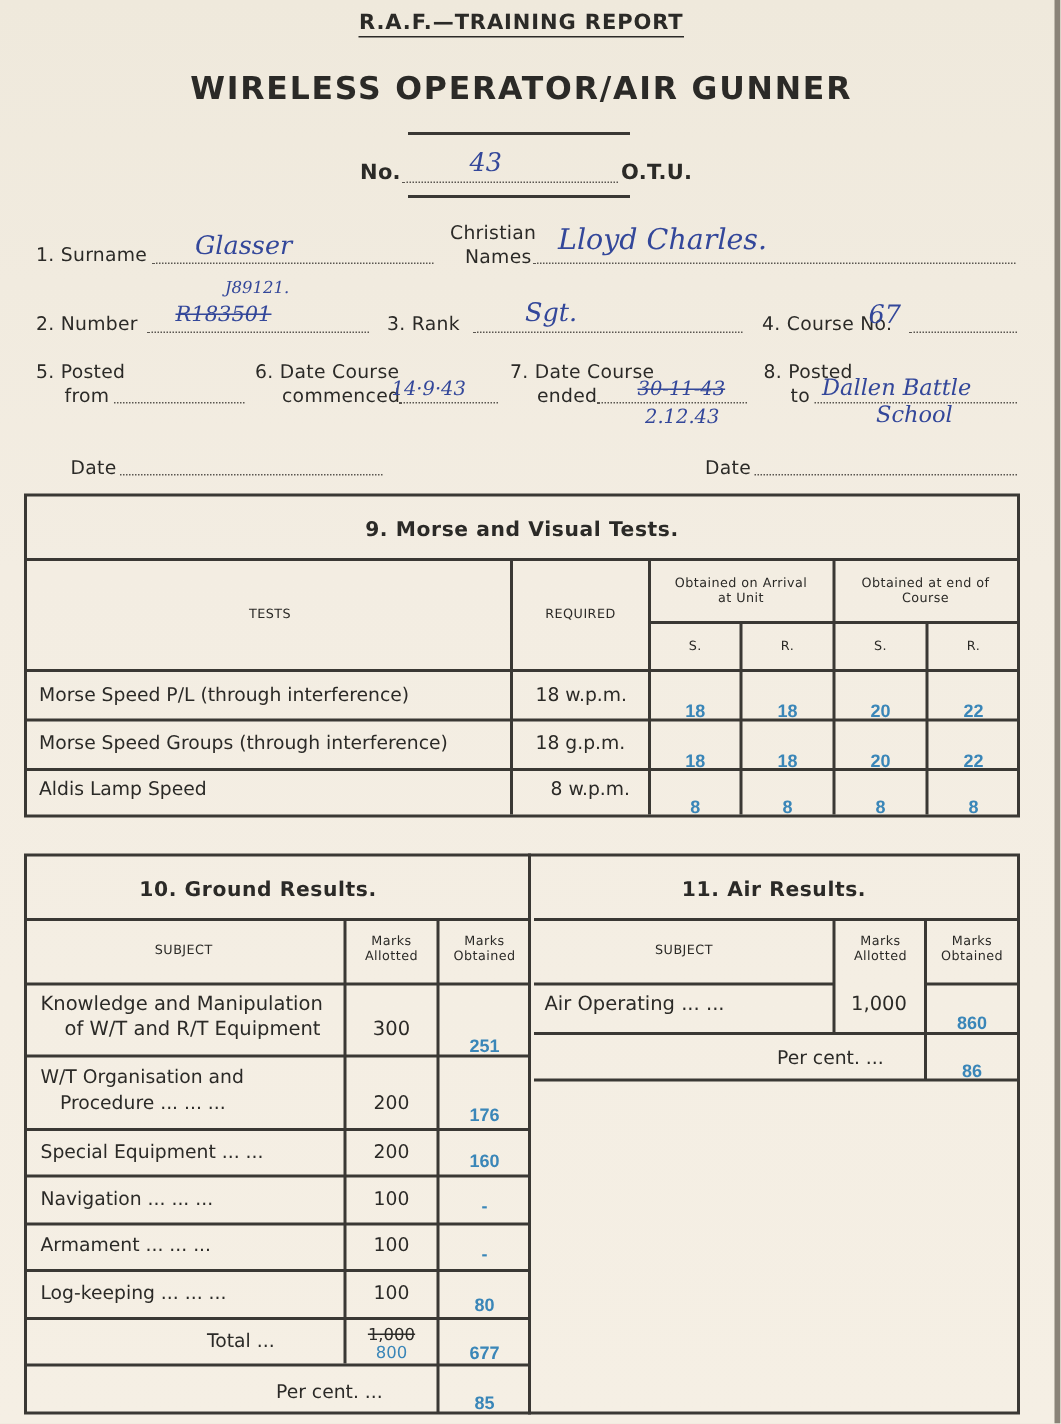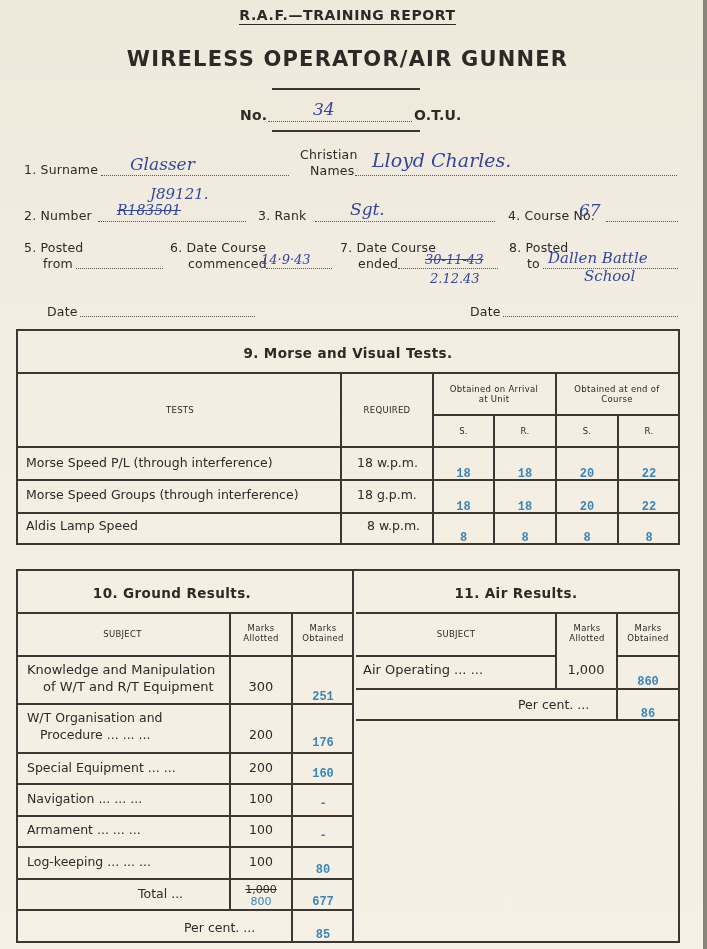--- a/index.html
+++ b/index.html
@@ -19,21 +19,21 @@
     background: #8a8378;
   }
   .abs { position: absolute; }
   .t-small { font-size: 12.5px; letter-spacing: 0.2px; }
   .hand {
     font-family: "DejaVu Serif", serif;
     font-style: italic;
     color: #33479a;
   }
   .typed {
-    font-family: Liberation Mono, monospace;
+    font-family: Liberation Sans, sans-serif;
     color: #3a86b8;
     font-size: 12px;
     font-weight: bold;
   }
   .dots {
     position: absolute; height: 1px;
     border-bottom: 1px dotted #5a5650;
   }
   .rule { position: absolute; height: 2px; background: #3a3834; }
 
@@ -60,34 +60,34 @@
 <body>
 
 <div class="page">
 
   <div id="main-title" class="abs">WIRELESS OPERATOR/AIR GUNNER</div>
   <div id="raf-title" class="abs"><span>R.A.F.—TRAINING REPORT</span></div>
   <div class="rule" style="left:272px; top:88px; width:148px;"></div>
 
   <div class="abs t-small" style="left:240px; top:107px; font-size:14px; font-weight:bold;">No.</div>
   <div class="dots" style="left:268px; top:121px; width:144px;"></div>
-  <div class="abs hand" style="left:313px; top:99px; font-size:17px;">34</div>
+  <div class="abs hand" style="left:313px; top:99px; font-size:17px;">43</div>
   <div class="abs t-small" style="left:414px; top:107px; font-size:14px; font-weight:bold;">O.T.U.</div>
   <div class="rule" style="left:272px; top:130px; width:148px;"></div>
 
   <div class="abs t-small" style="left:24px; top:162px;">1. Surname</div>
   <div class="dots" style="left:101px; top:175px; width:188px;"></div>
   <div class="abs hand" style="left:130px; top:154px; font-size:17px;">Glasser</div>
 
   <div class="abs t-small" style="left:300px; top:147px;">Christian</div>
   <div class="abs t-small" style="left:310px; top:163px;">Names</div>
   <div class="dots" style="left:355px; top:175px; width:322px;"></div>
   <div class="abs hand" style="left:372px; top:149px; font-size:19px;">Lloyd Charles.</div>
 
-  <div class="abs hand" style="left:150px; top:185px; font-size:15px;">J89121.</div>
+  <div class="abs hand" style="left:150px; top:185px; font-size:11px;">J89121.</div>
   <div class="abs t-small" style="left:24px; top:208px;">2. Number</div>
   <div class="dots" style="left:98px; top:221px; width:148px;"></div>
   <div class="abs hand" style="left:117px; top:202px; font-size:14px; text-decoration: line-through;">R183501</div>
 
   <div class="abs t-small" style="left:258px; top:208px;">3. Rank</div>
   <div class="dots" style="left:315px; top:221px; width:180px;"></div>
   <div class="abs hand" style="left:350px; top:199px; font-size:17px;">Sgt.</div>
 
   <div class="abs t-small" style="left:508px; top:208px;">4. Course No.</div>
   <div class="dots" style="left:606px; top:221px; width:72px;"></div>

